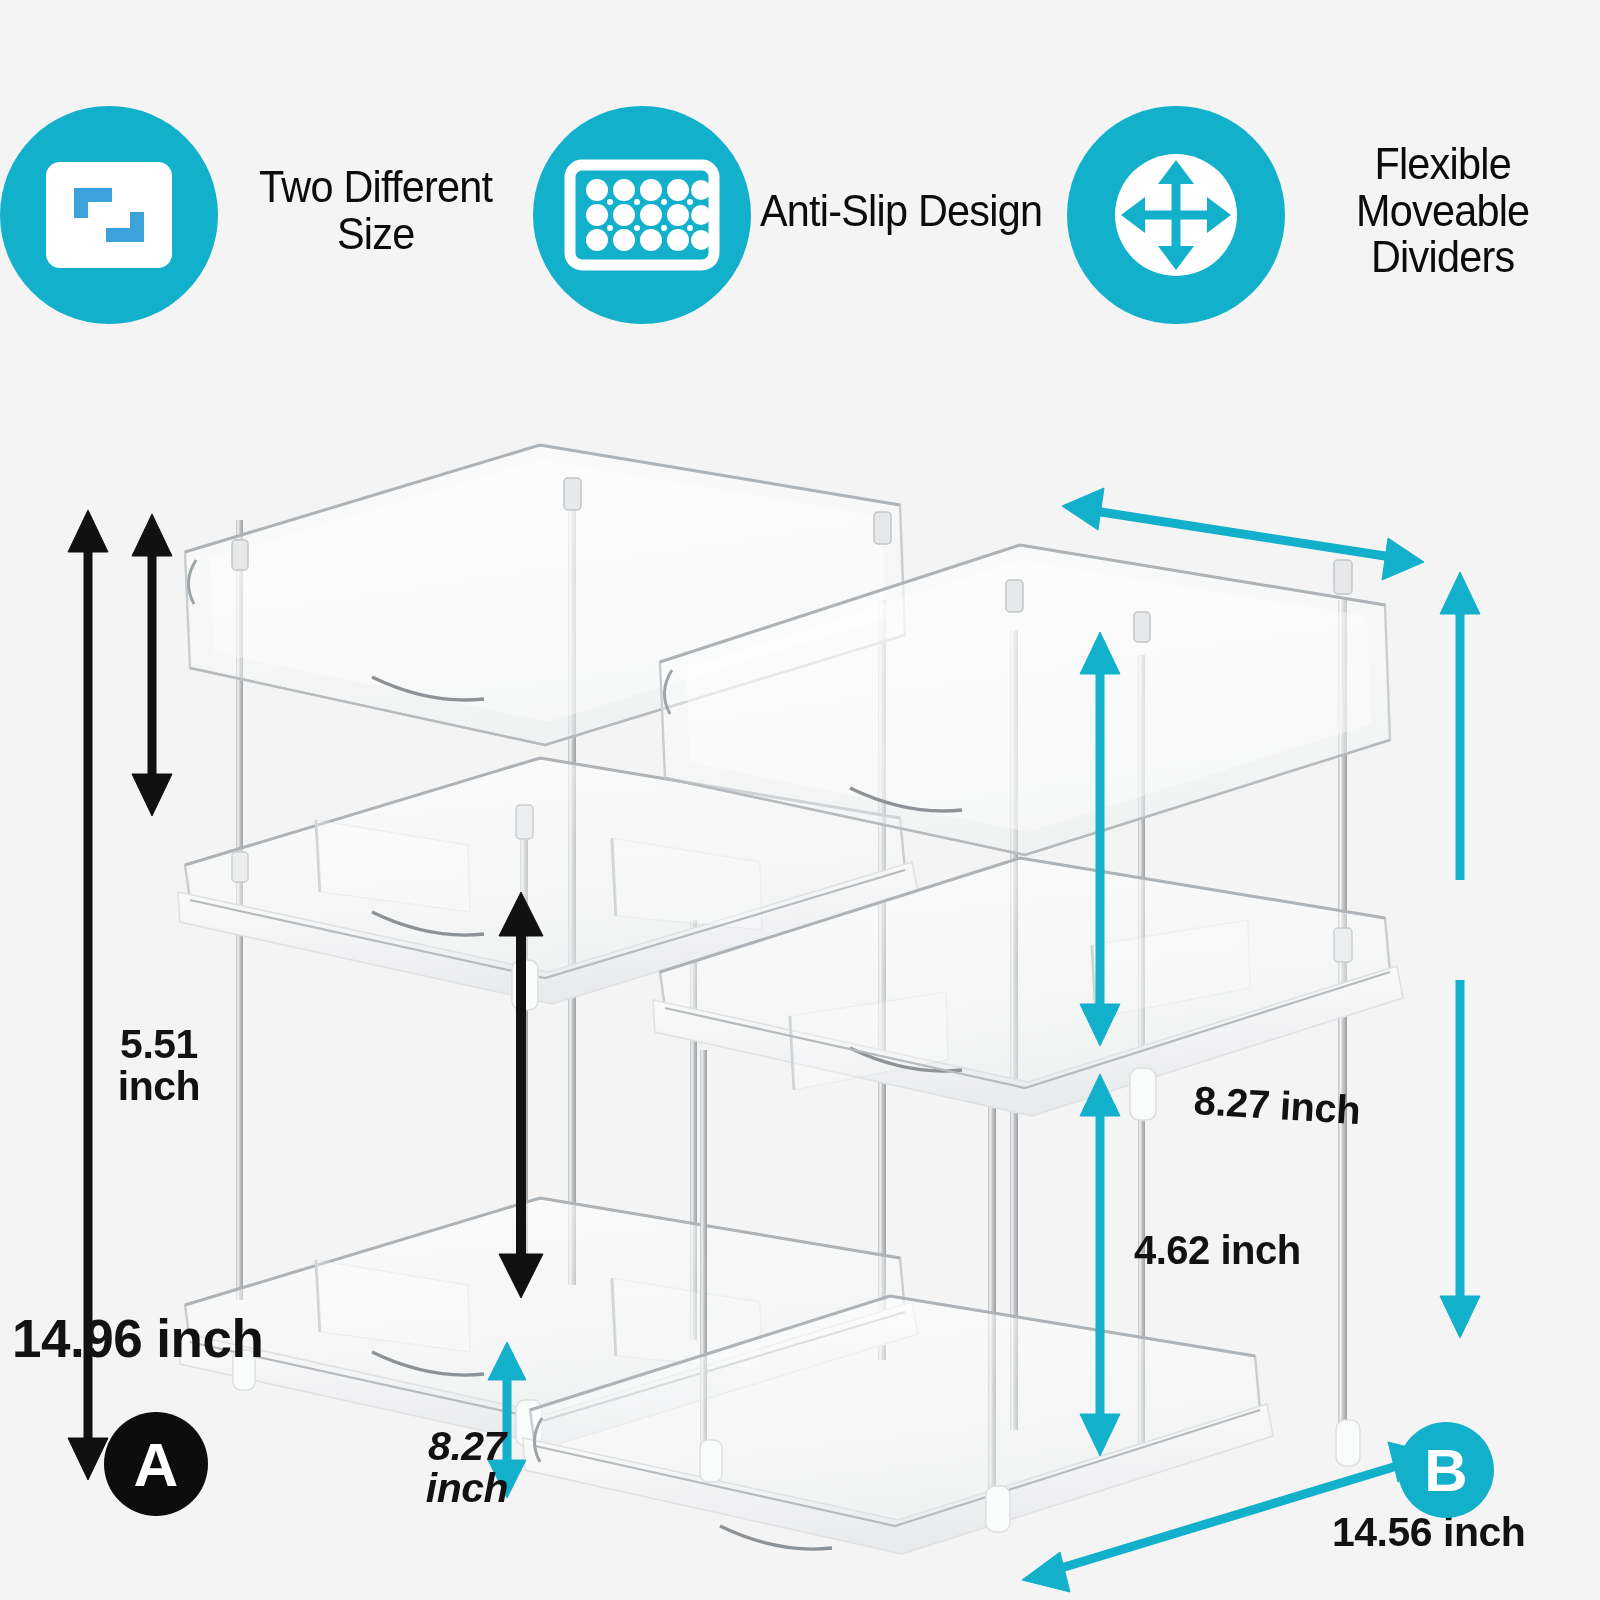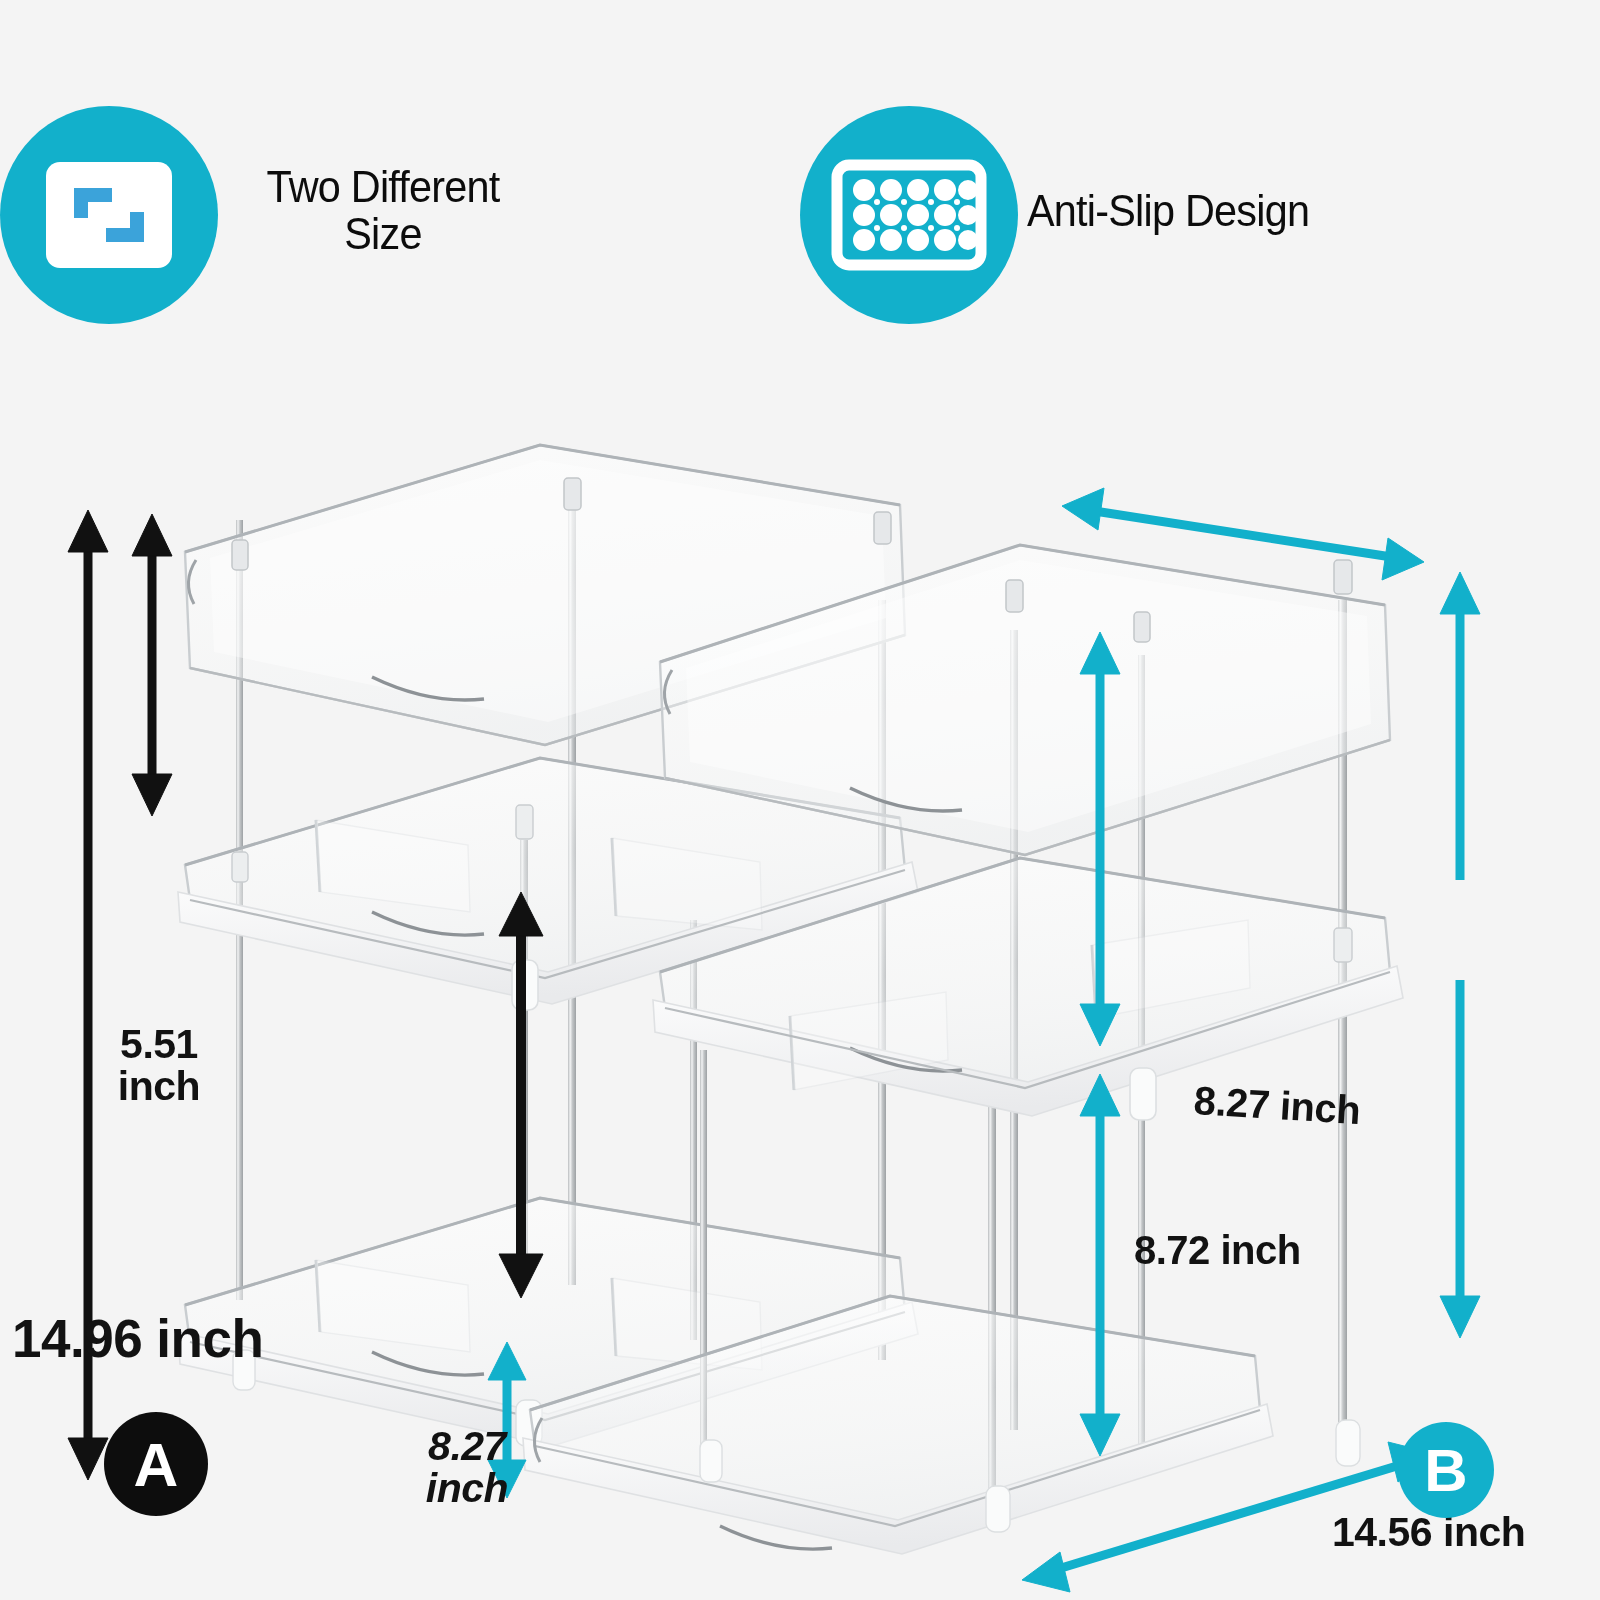--- a/index.html
+++ b/index.html
@@ -118,20 +118,38 @@
             <circle cx="48" cy="83" r="3"></circle>
               <circle cx="75" cy="83" r="3"></circle>
               <circle cx="102" cy="83" r="3"></circle>
               <circle cx="128" cy="83" r="3"></circle>
           </g>
         </svg>
       </div>
       <div class="flabel">Anti-Slip Design</div>
     </div>
 
+    <div class="feature f4">
+      <div class="fcircle">
+        <svg width="170" height="170" viewBox="0 0 170 170">
+          <circle cx="85" cy="85" r="61" fill="#ffffff"></circle>
+          <g stroke="#12B0CB" stroke-width="9" stroke-linecap="round" fill="none">
+            <line x1="85" y1="38" x2="85" y2="132"></line>
+            <line x1="38" y1="85" x2="132" y2="85"></line>
+          </g>
+          <g fill="#12B0CB">
+            <path d="M85 30 L103 54 H67 Z"></path>
+            <path d="M85 140 L103 116 H67 Z"></path>
+            <path d="M30 85 L54 67 V103 Z"></path>
+            <path d="M140 85 L116 67 V103 Z"></path>
+          </g>
+        </svg>
+      </div>
+      <div class="flabel">Flexible Moveable Dividers</div>
+    </div>
 
   </div>
 
   <div class="stage">
     <svg width="1600" height="1200" viewBox="0 0 1600 1200" xmlns="http://www.w3.org/2000/svg">
       <defs>
         <linearGradient id="poleG" x1="0" y1="0" x2="1" y2="0">
           <stop offset="0%" stop-color="#b9bcbe"></stop>
           <stop offset="28%" stop-color="#f2f3f4"></stop>
           <stop offset="55%" stop-color="#c3c6c8"></stop>
@@ -323,21 +341,21 @@
   <div class="dim center" style="left:104px;top:1024px;width:110px;font-size:41px;">5.51
 inch</div>
 
   <div class="dim" style="left:12px;top:1312px;font-size:53px;white-space:nowrap;">14.96 inch</div>
 
   <div class="dim center" style="left:407px;top:1426px;width:120px;font-size:41px;font-style:italic;">8.27
 inch</div>
 
   <div class="dim" style="left:1195px;top:1080px;font-size:40px;white-space:nowrap;transform:rotate(3.5deg);transform-origin:left top;">8.27 inch</div>
 
-  <div class="dim" style="left:1134px;top:1230px;font-size:40px;white-space:nowrap;">8.72 inch</div>
+  <div class="dim" style="left:1134px;top:1230px;font-size:40px;white-space:nowrap;">4.62 inch</div>
 
   <div class="dim" style="left:1332px;top:1512px;font-size:41px;white-space:nowrap;">14.56 inch</div>
 
   <div class="badge badge-a" style="left:104px;top:1412px;width:104px;height:104px;font-size:62px;">A</div>
 
   <div class="badge badge-b" style="left:1398px;top:1422px;width:96px;height:96px;font-size:60px;">B</div>
 
 </div>
 
 </body></html>

